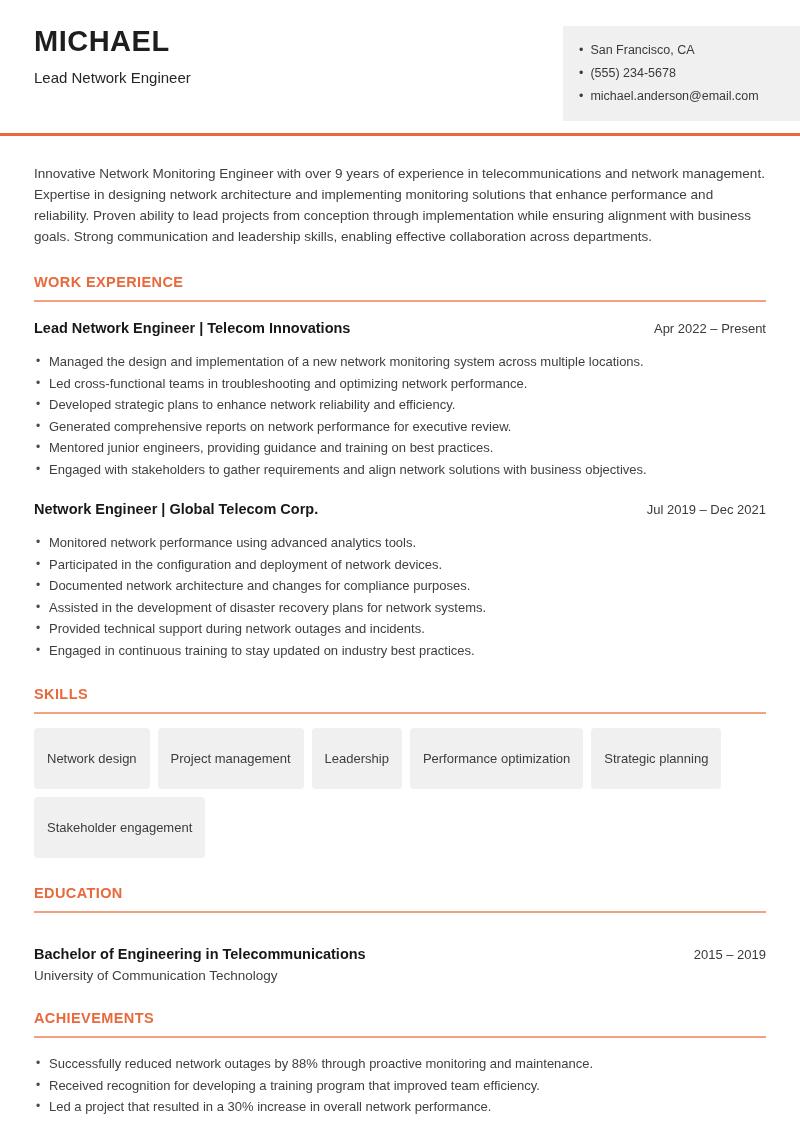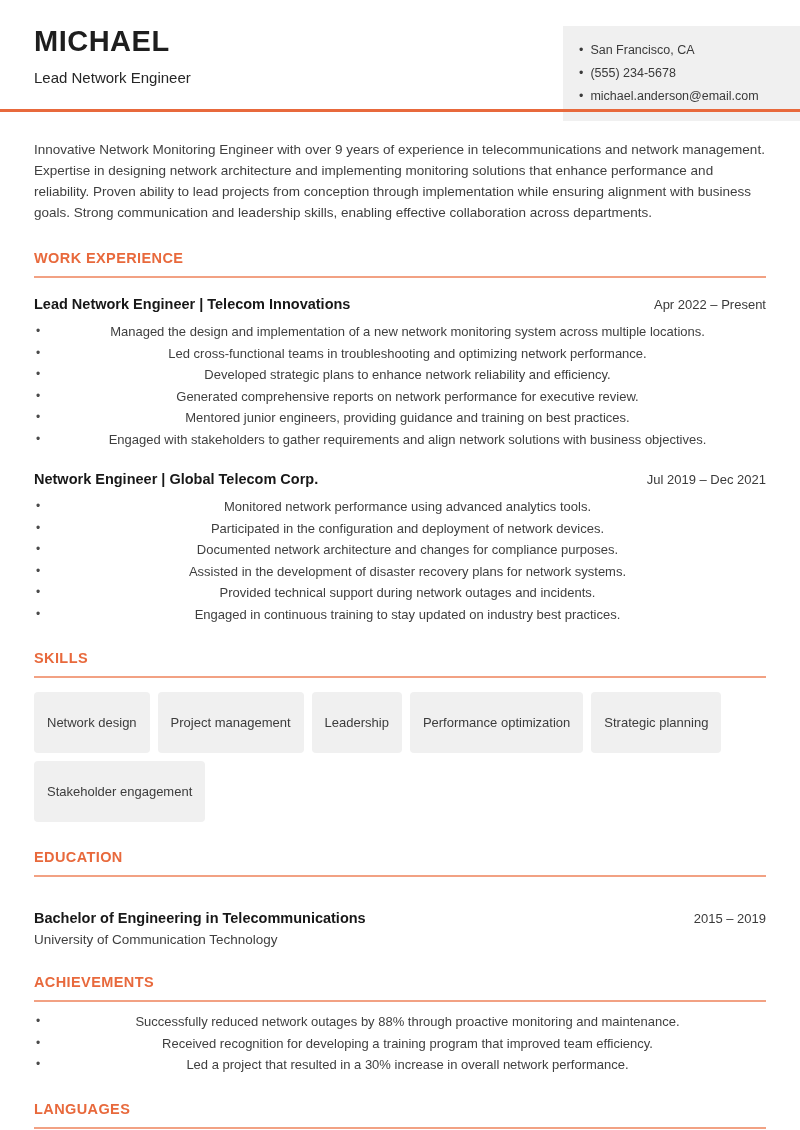--- a/index.html
+++ b/index.html
@@ -5,21 +5,21 @@
   :root { --accent:#E8693C; --rule:#F2A183; --ink:#1E1E1E; --body:#3F3F3F; --chip-bg:#F0F0F0; }
   * { margin:0; padding:0; box-sizing:border-box; }
   html,body { background:#fff; }
   body {
     width:800px; height:1130px; margin:0 auto; position:relative;
     font-family:"Liberation Sans", sans-serif; color:var(--body); overflow:hidden;
   }
   .page { width:800px; height:1130px; background:#fff; }
 
   
-  .header { position:relative; height:112px; }
+  .header { position:relative; height:136px; }
   .name-block { position:absolute; left:34px; top:26px; }
   .name-first, .name-last {
     font-size:29px; font-weight:bold; letter-spacing:0.5px; line-height:31px;
   }
   .name-first { color:var(--ink); }
   .name-last  { color:var(--accent); }
   .role-title { margin-top:12px; font-size:15px; font-weight:500; color:#262626; }
   .contact-card {
     position:absolute; right:0; top:26px; width:237px;
     background:var(--chip-bg); padding:13px 16px 13px 16px;
@@ -41,21 +41,21 @@
     color:var(--accent); font-size:14.5px; font-weight:bold; letter-spacing:0.4px;
   }
   .section-rule { height:2px; background:var(--rule); margin-top:10px; }
 
   .job { margin-top:18px; }
   .job + .job { margin-top:23px; }
   .entry-head { display:flex; justify-content:space-between; align-items:baseline; }
   .entry-title { font-size:14.5px; font-weight:bold; color:#181818; }
   .entry-dates { font-size:13px; color:#3A3A3A; white-space:nowrap; }
 
-  ul.bullets { list-style:none; margin-top:11px;text-align:center; }
+  ul.bullets { list-style:none; margin-top:17px; }
   ul.bullets li {
     position:relative; padding-left:15px; font-size:13px; line-height:17.5px;
     margin-bottom:4px; color:var(--body);
   }
   ul.bullets li::before {
     content:"•"; position:absolute; left:2px; top:0; color:#4A4A4A; font-size:12px;
   }
 
   .chips { margin-top:14px; display:flex; flex-wrap:wrap; gap:8px; }
   .chip {

